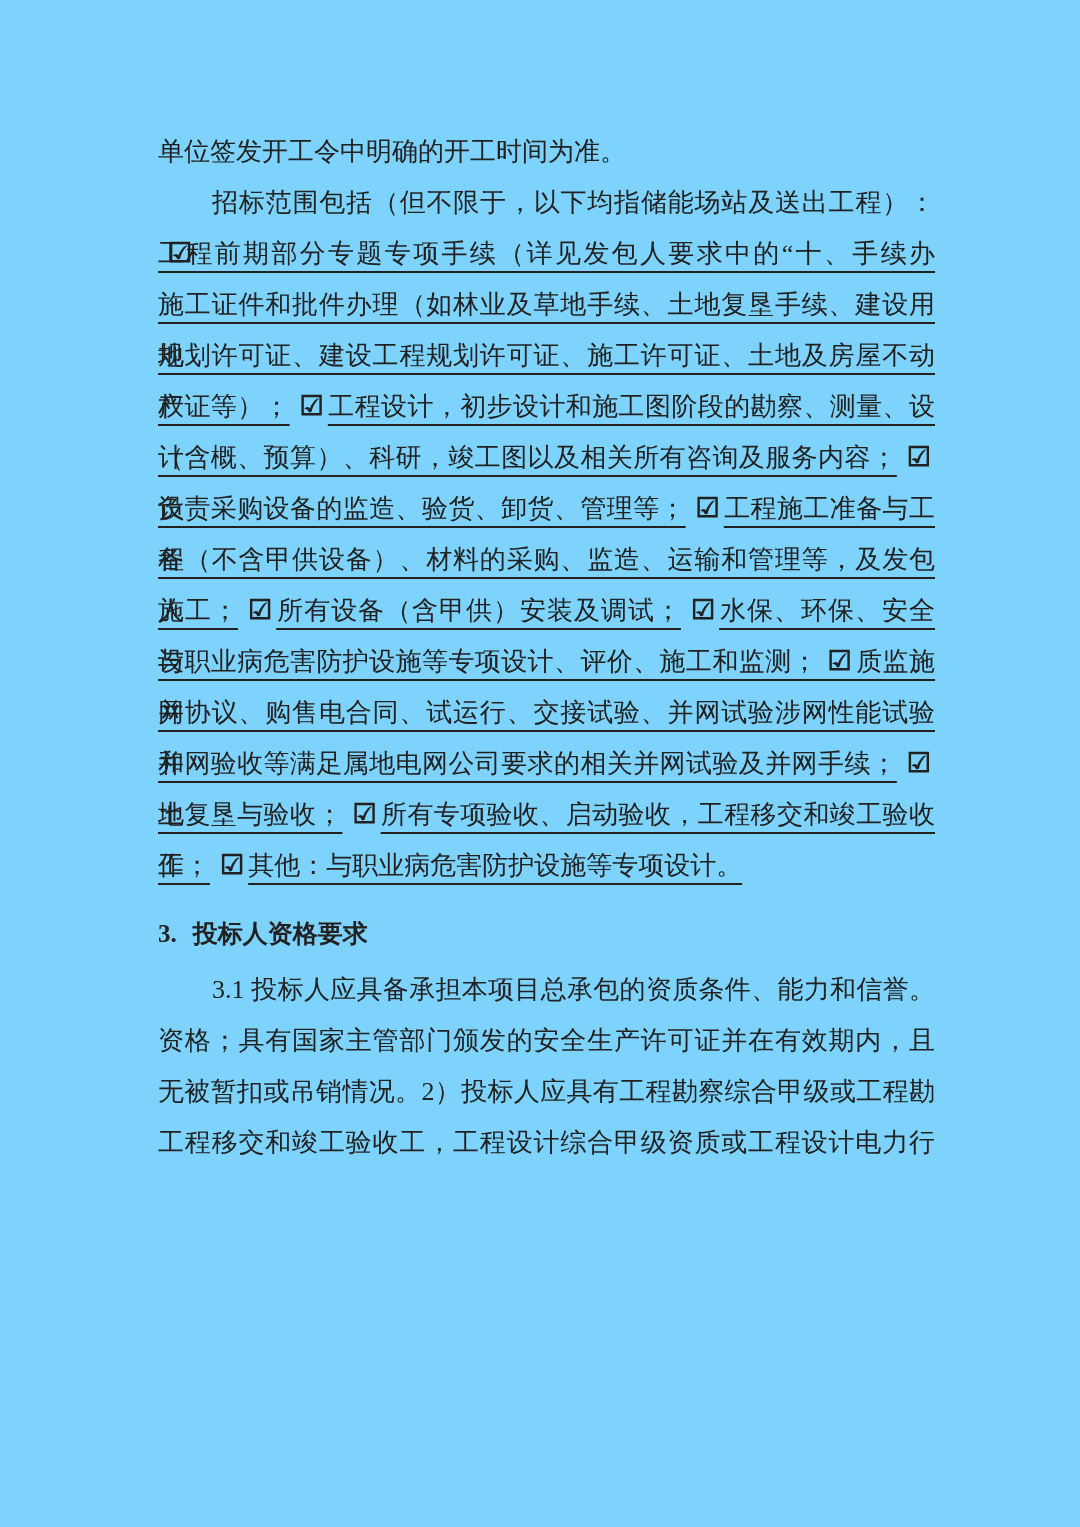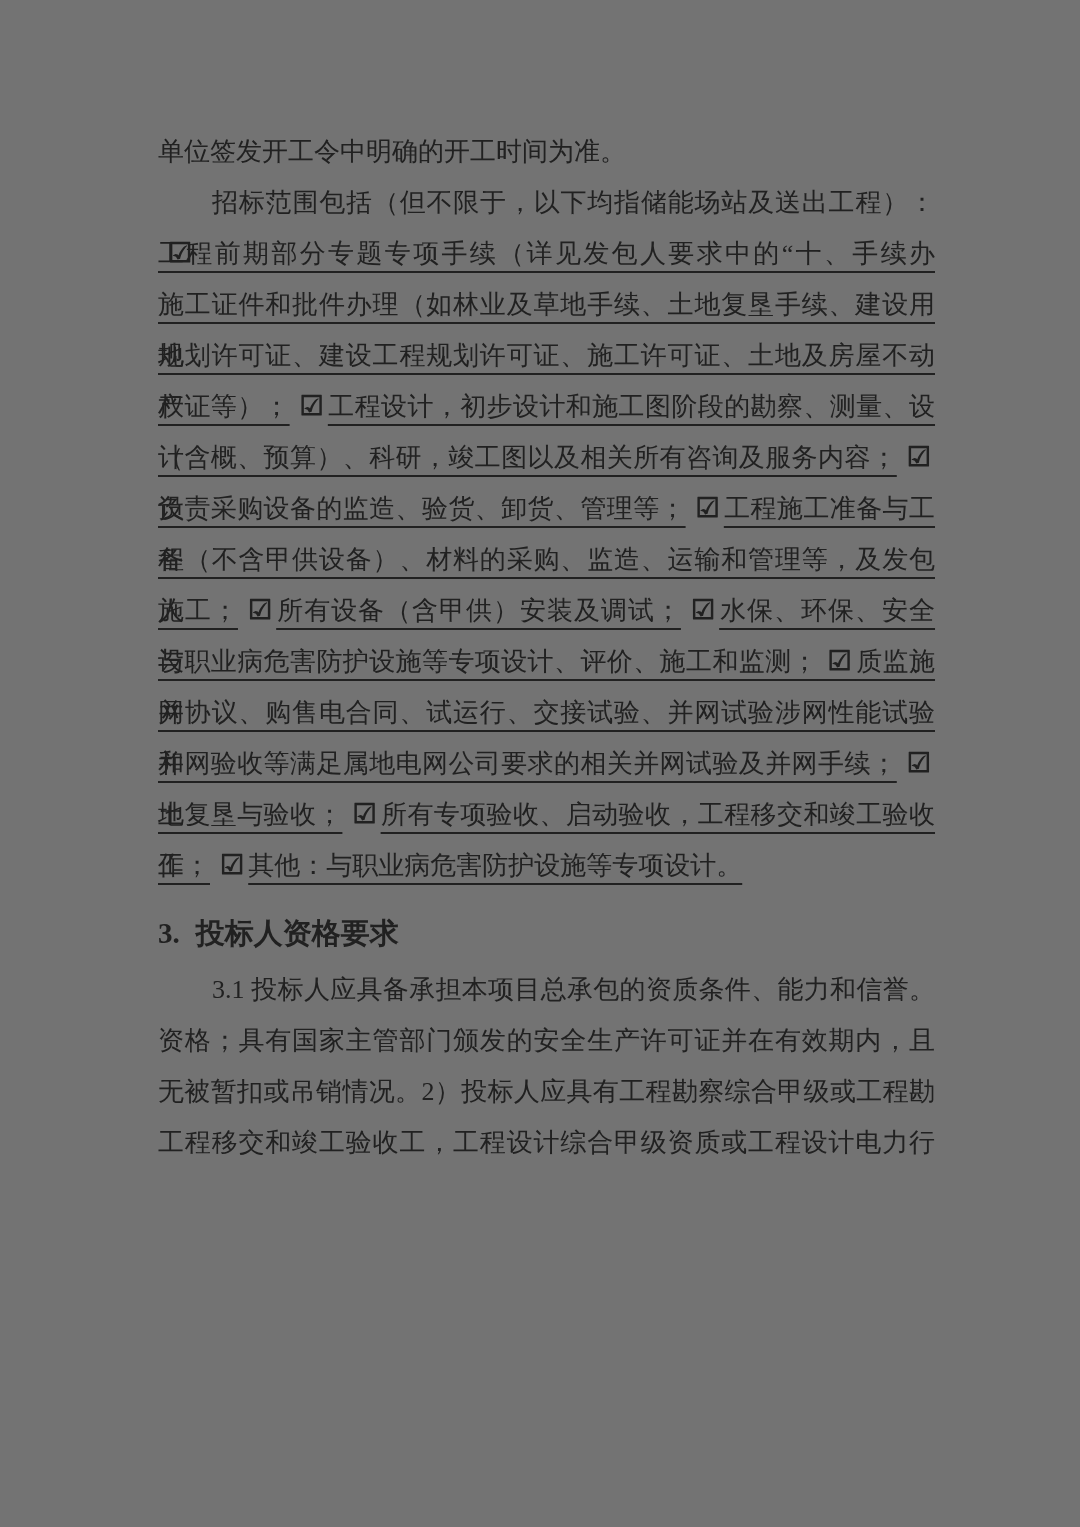--- a/index.html
+++ b/index.html
@@ -1,20 +1,20 @@
 <!DOCTYPE html>
 <html><head>
 <meta charset="utf-8">
 <style>
   * { margin:0; padding:0; box-sizing:border-box; }
   html,body { background:#ffffff; }
   .page {
     position:relative;
     width:1080px; height:1527px;
-    background:#737373;
+    background:#7dd3fc;
     font-family:"Liberation Serif", serif;
     color:#212121;
     overflow:hidden;
   }
   .content {
     position:absolute;
     left:158px; top:126px;
     width:777px;
   }
   .ln {
@@ -40,21 +40,21 @@
     font-weight:700;
     font-size:27px;
     margin:0 4px 0 10px;
     text-decoration:none;
   }
   .cb-end { margin-right:0; }
   .heading {
     margin-top:16px;
     height:53px;
     line-height:53px;
-    font-size:29px;
+    font-size:25px;
     font-weight:700;
     white-space:nowrap;
   }
   .heading .title { margin-left:16px; }
   .sec2-first { margin-top:4px; }
 </style>
 </head>
 <body>
 
 <div class="page">

